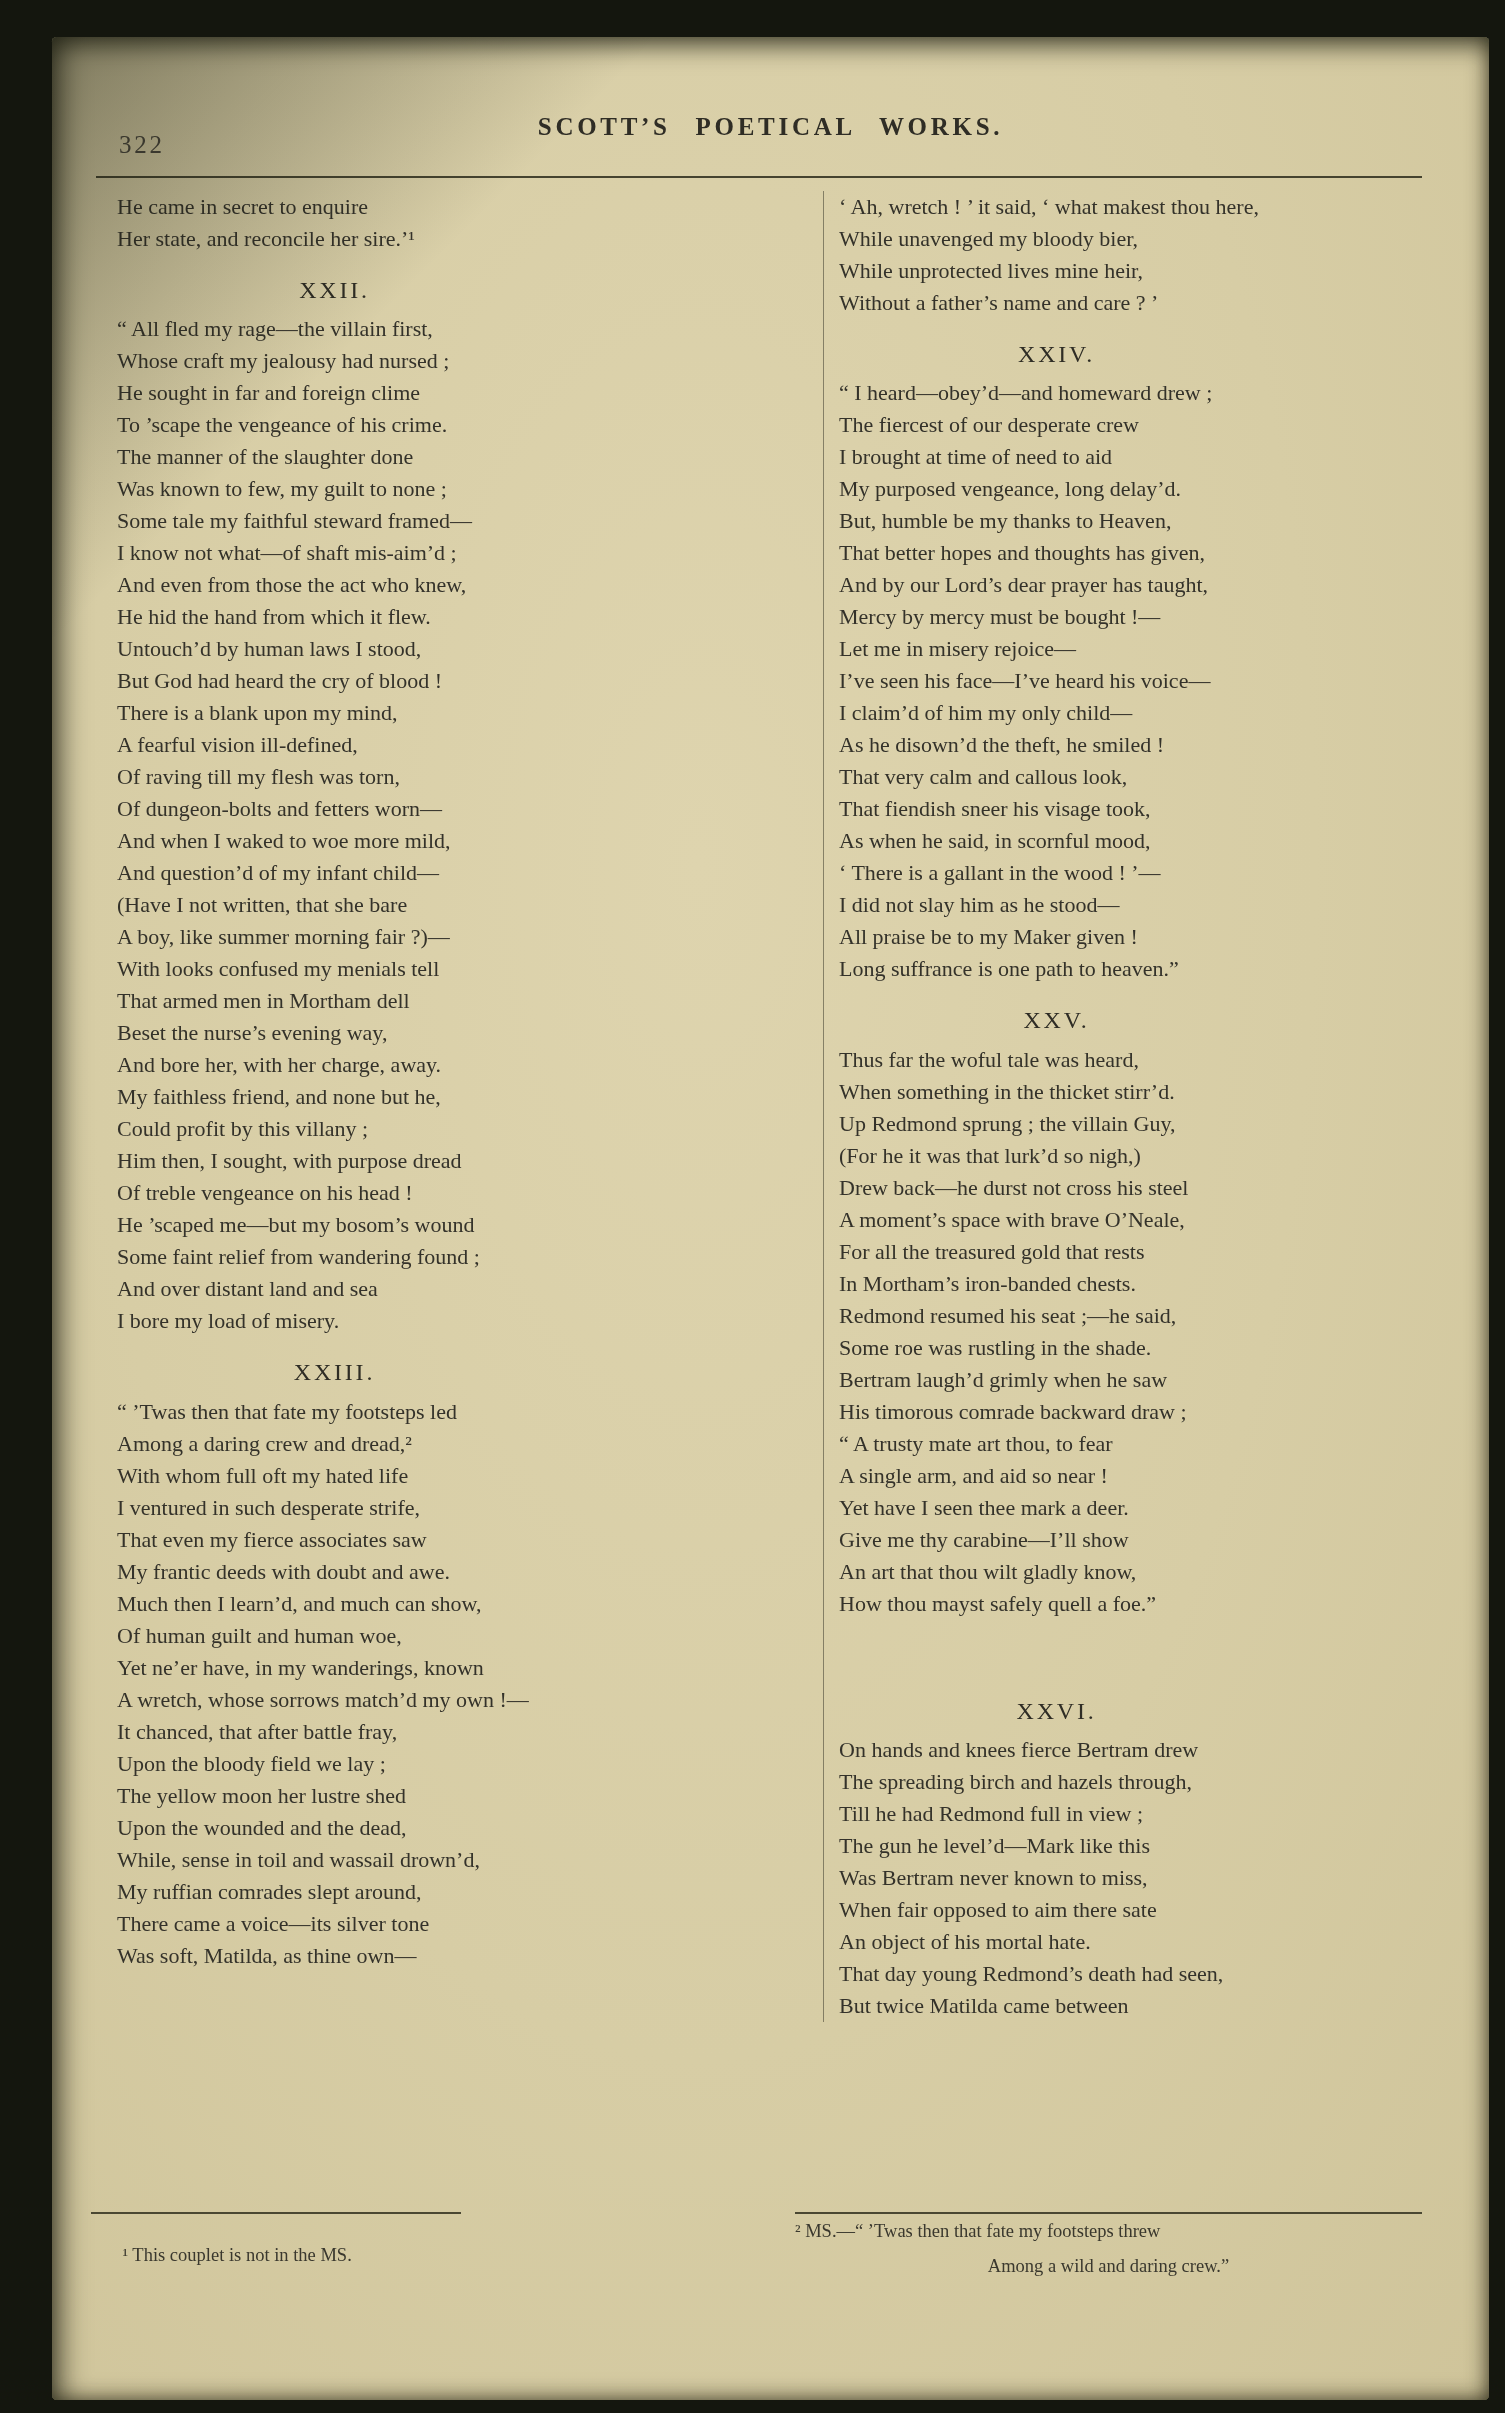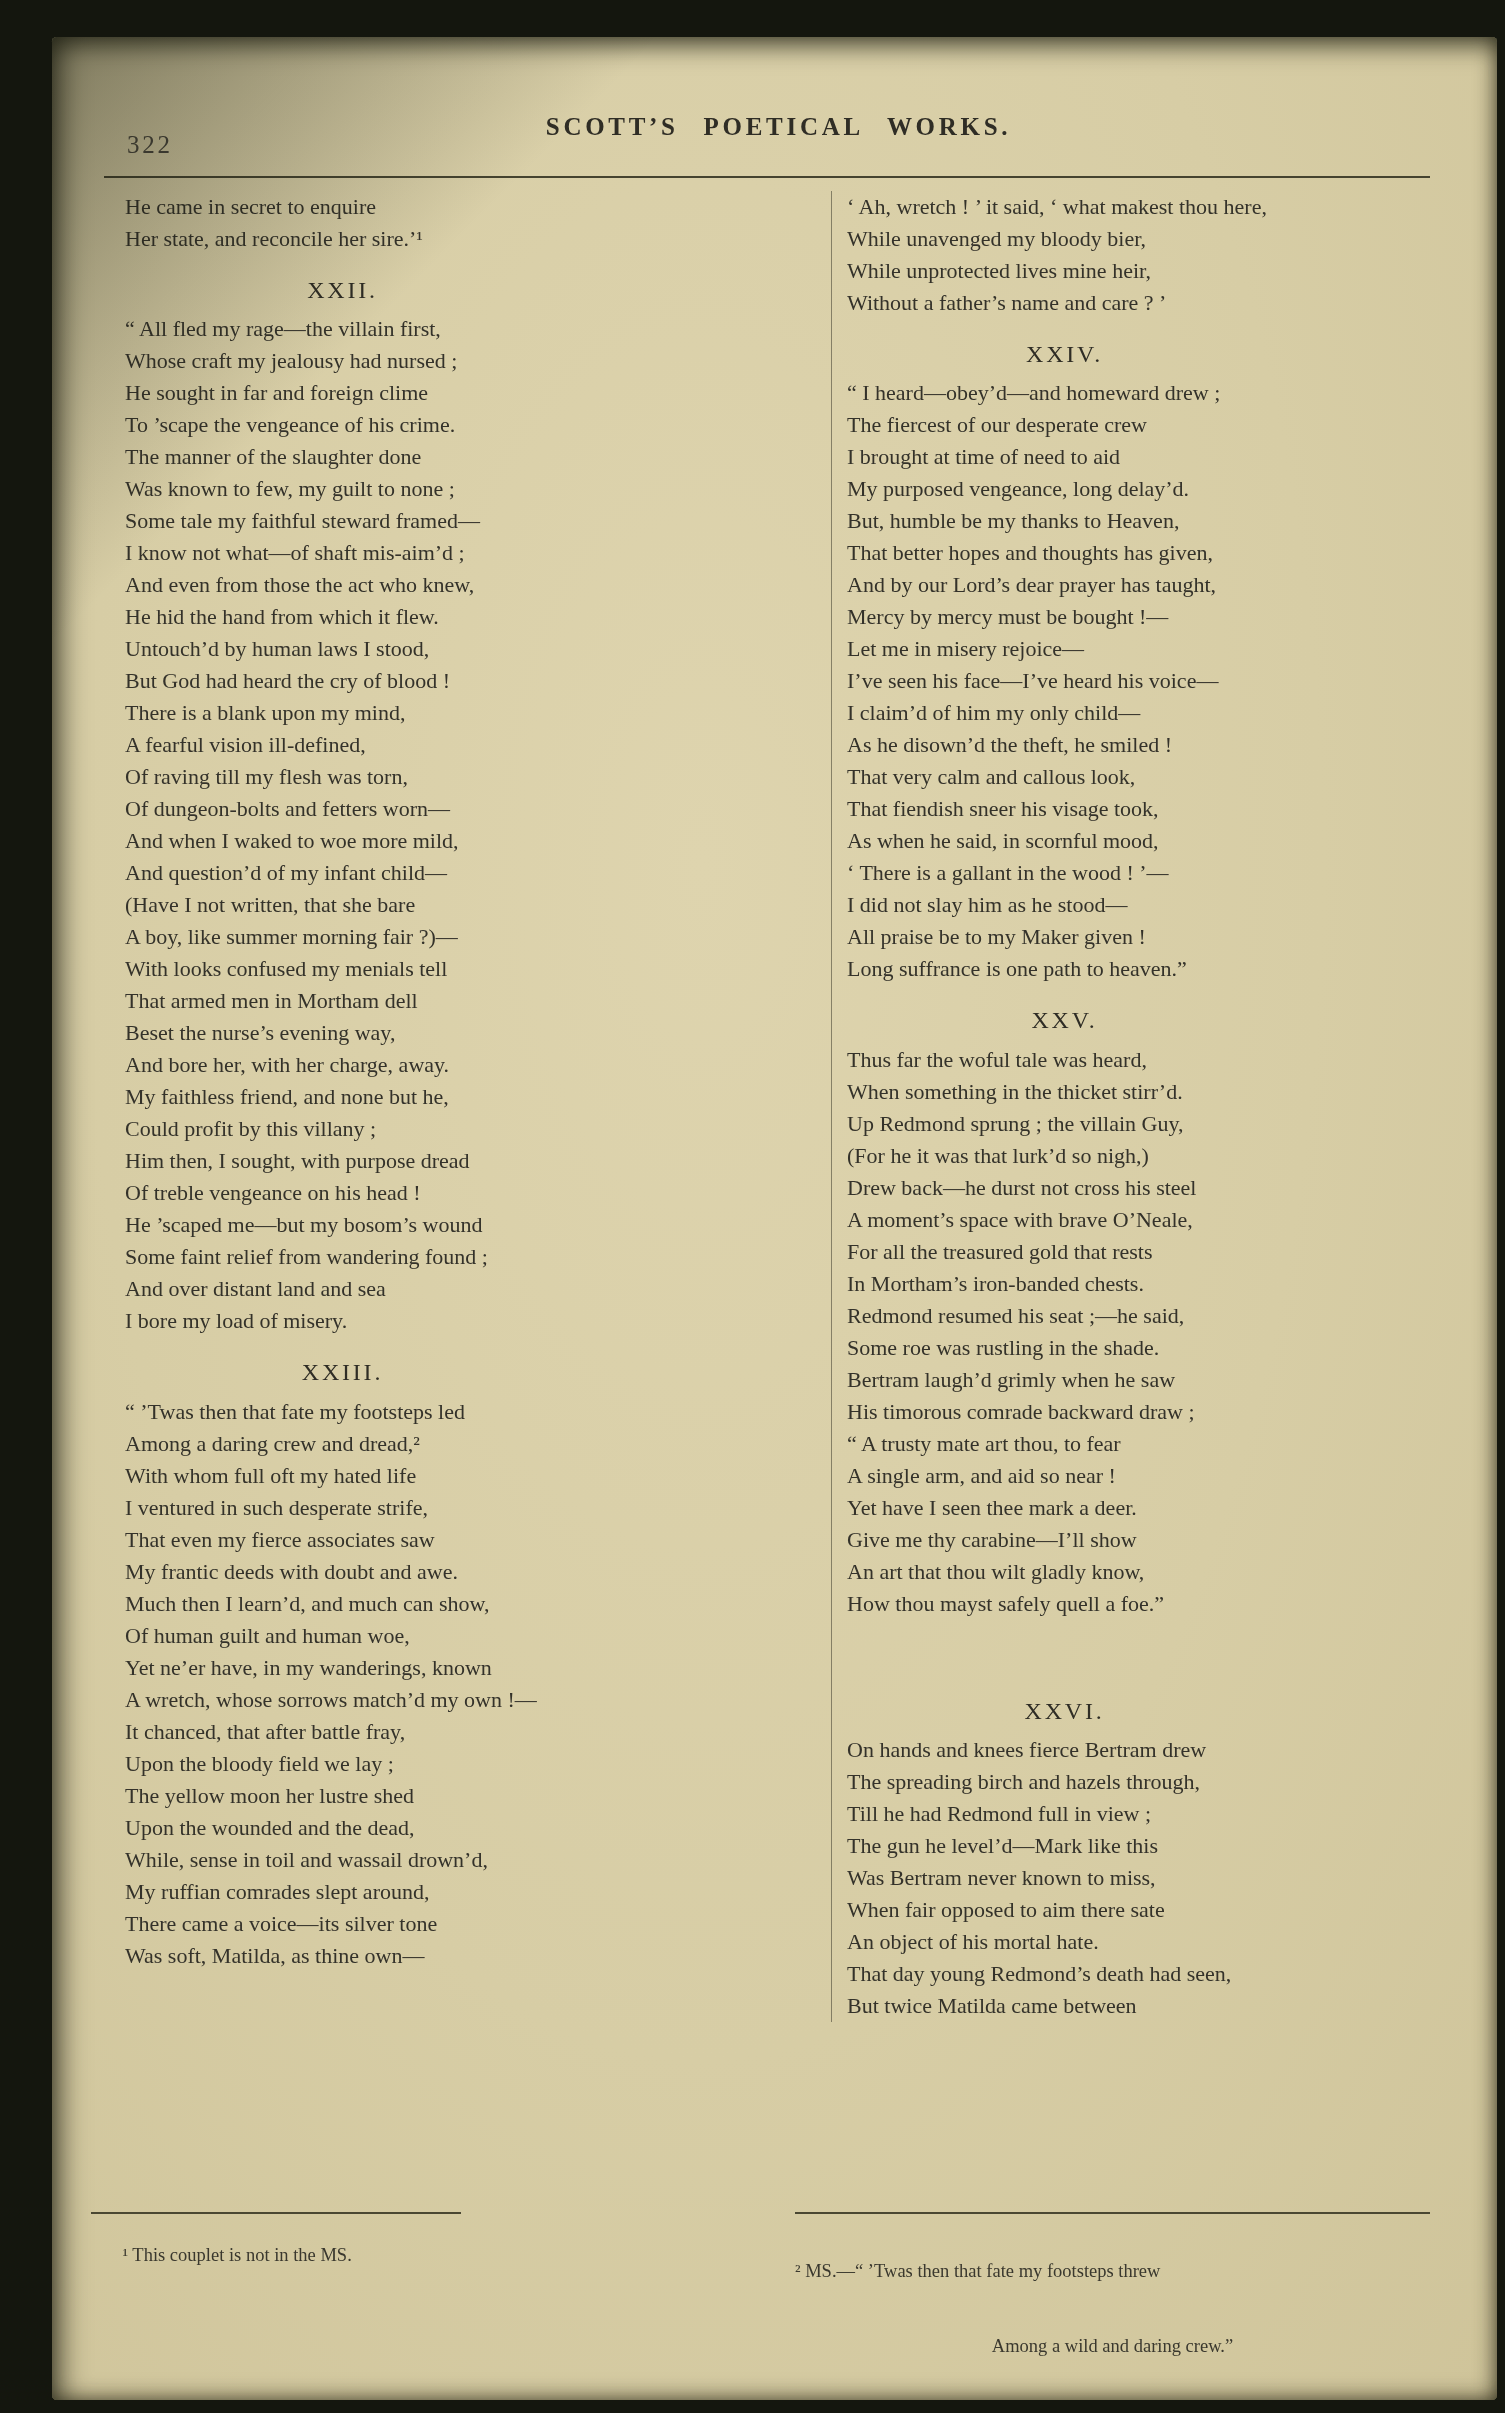--- a/index.html
+++ b/index.html
@@ -19,21 +19,20 @@
     height: 2363px;
     border-radius: 4.6px;
     background:
       radial-gradient(ellipse at 45% 35%, #ded4ae 0%, #d7cda5 55%, #cfc49a 100%);
     box-shadow:
       inset 15px 0 28px -5.6px rgba(24, 25, 13, 0.6),
       inset 0 15px 24px -5.6px rgba(24, 25, 13, 0.55),
       inset -9.3px 0 20.4px -7.4px rgba(45, 42, 24, 0.5),
       inset 0 -9.3px 18.5px -7.4px rgba(45, 42, 24, 0.35);
     color: #35332b;
-    padding-left: 8px;
   }
   .page::before {
     content: "";
     position: absolute;
     inset: 0;
     border-radius: 4.6px;
     pointer-events: none;
     background: linear-gradient(135deg, rgba(22, 24, 13, 0.45), rgba(22,24,13,0) 16%);
   }
   .header {
@@ -117,21 +116,20 @@
     border-top: 2.3px solid #4a4732;
   }
   .foot-rule-right {
     width: 100%;
     border-top: 2.3px solid #4a4732;
   }
   .footnote-text {
     font-size: 18.5px;
     line-height: 35px;
     color: #3a382e;
-    margin-top: 40px;
   }
   .footnote-block.left .footnote-text {
     margin-top: 24px;
     margin-left: 31.5px;
   }
   .footnote-block.right .footnote-text:first-of-type {
     margin-top: 16.7px;
     margin-left: 13px;
   }
   .footnote-text.centered {

